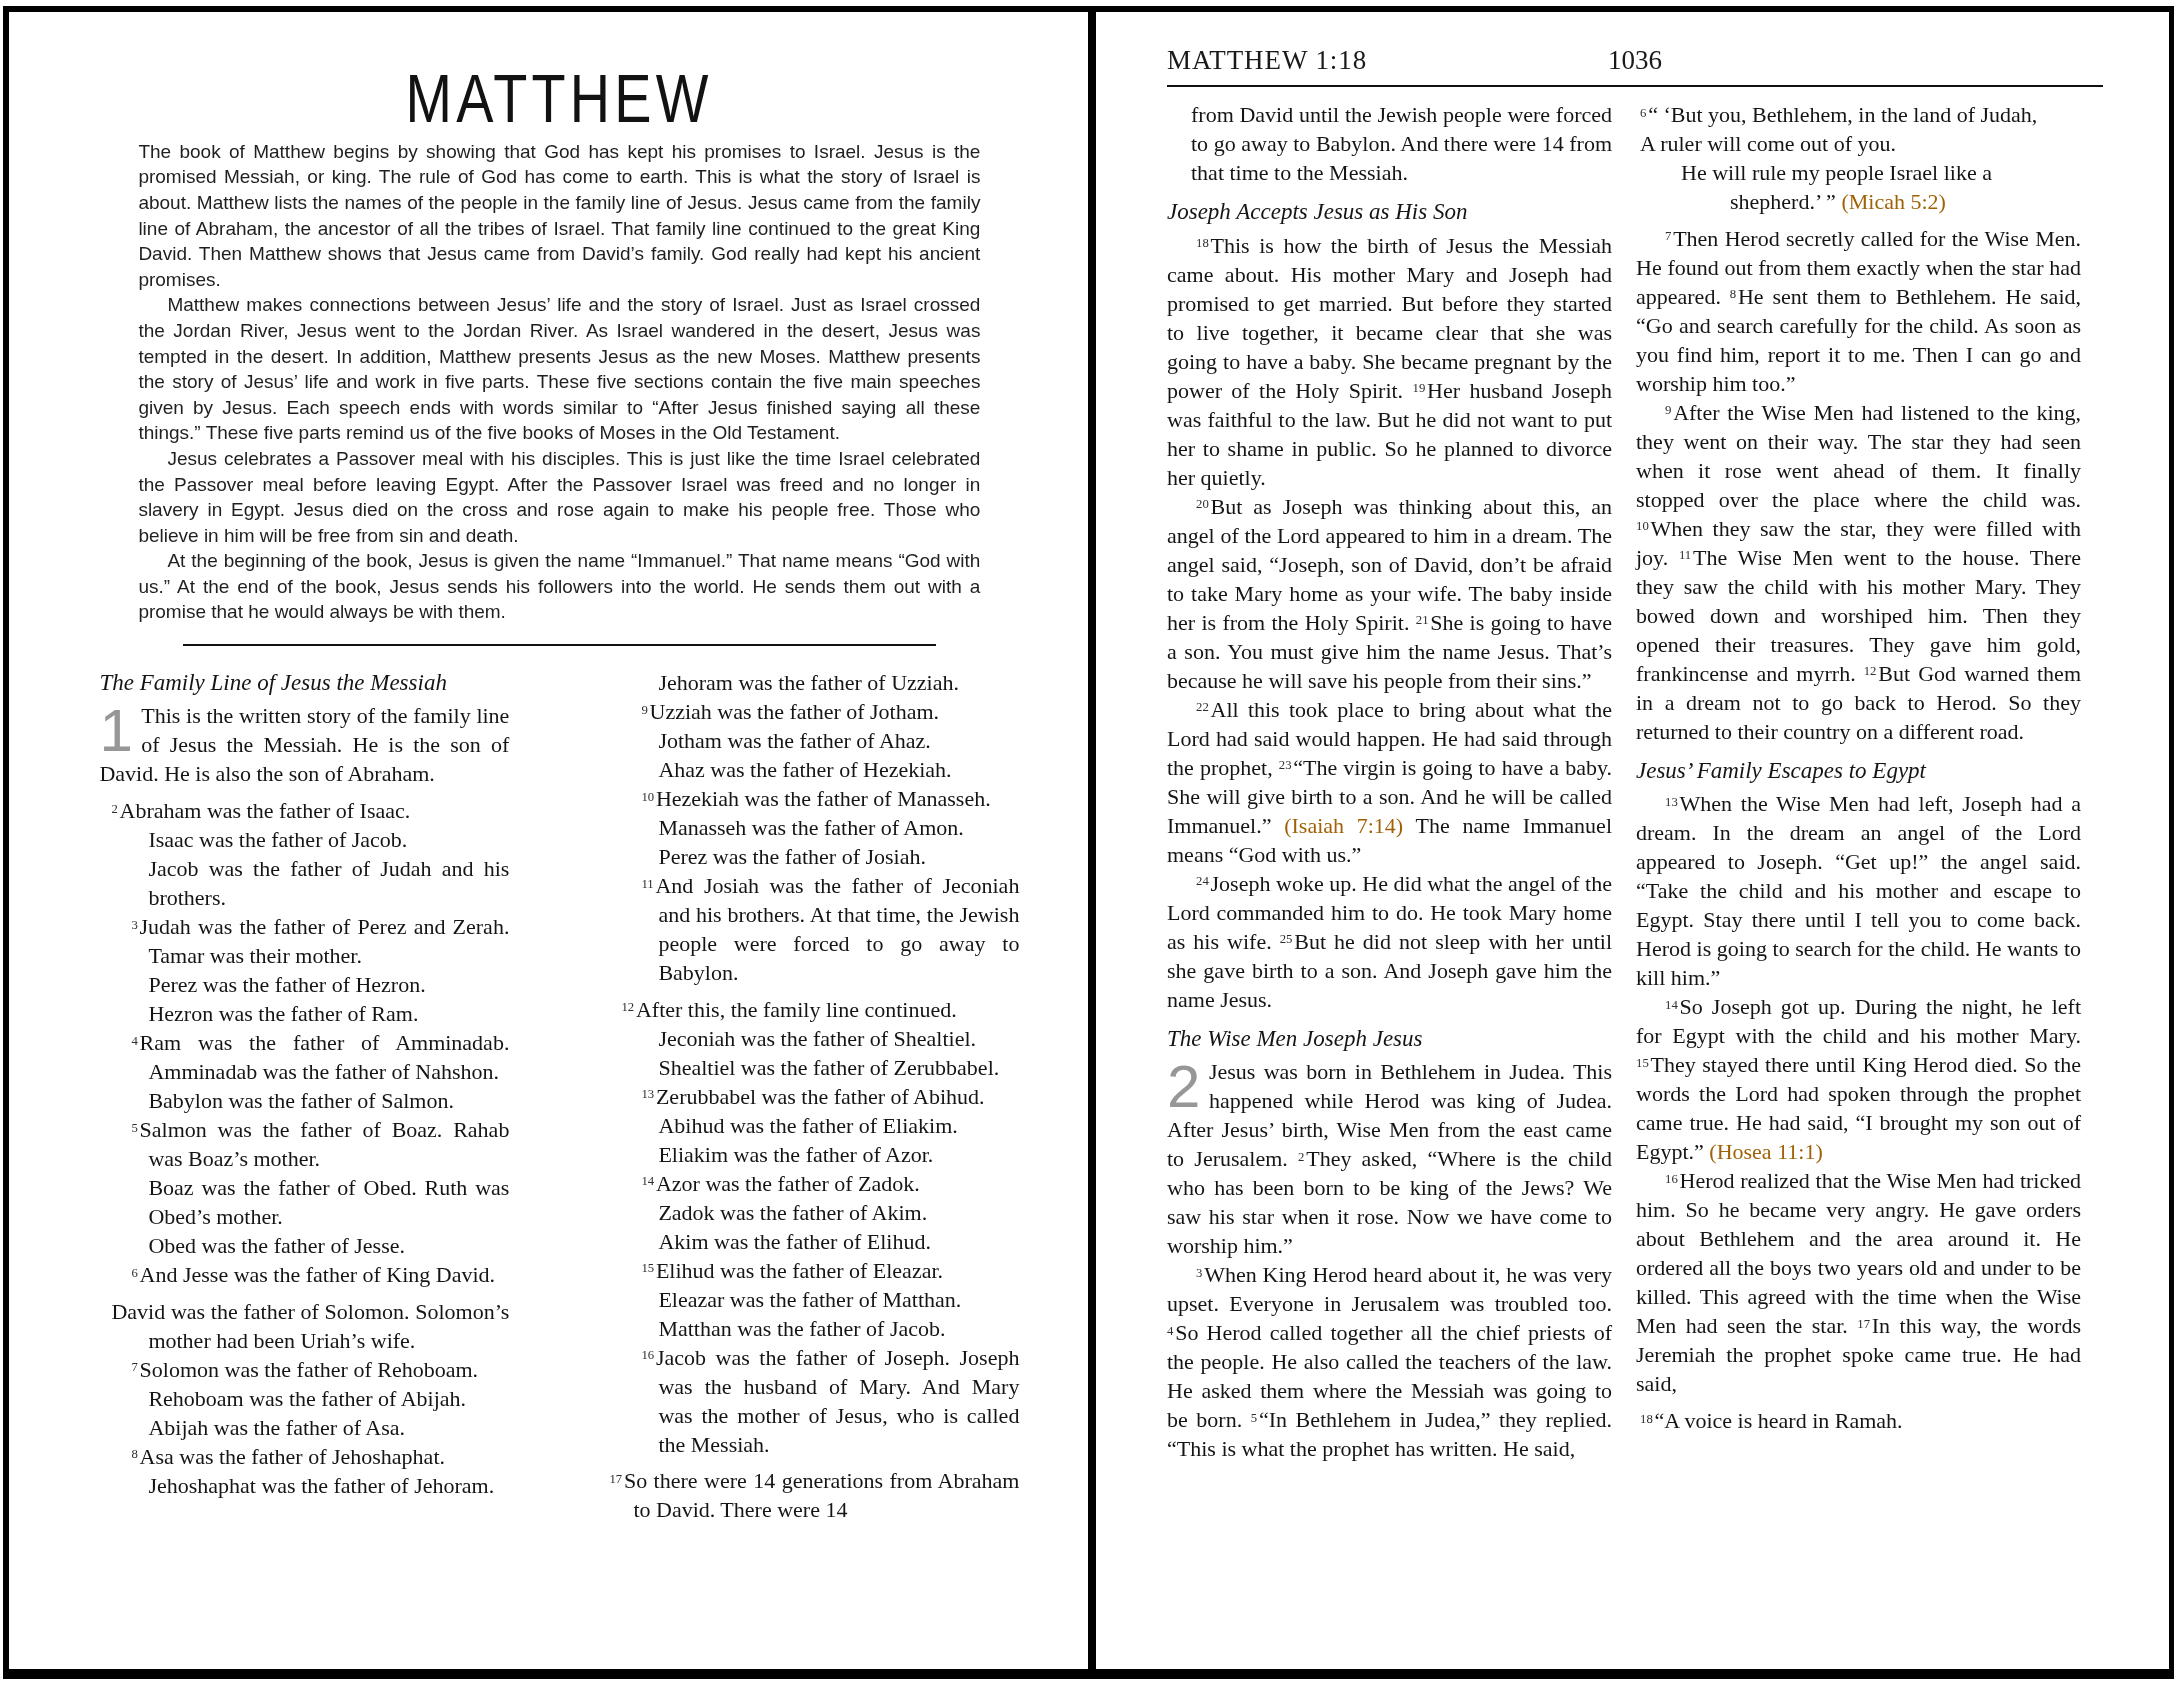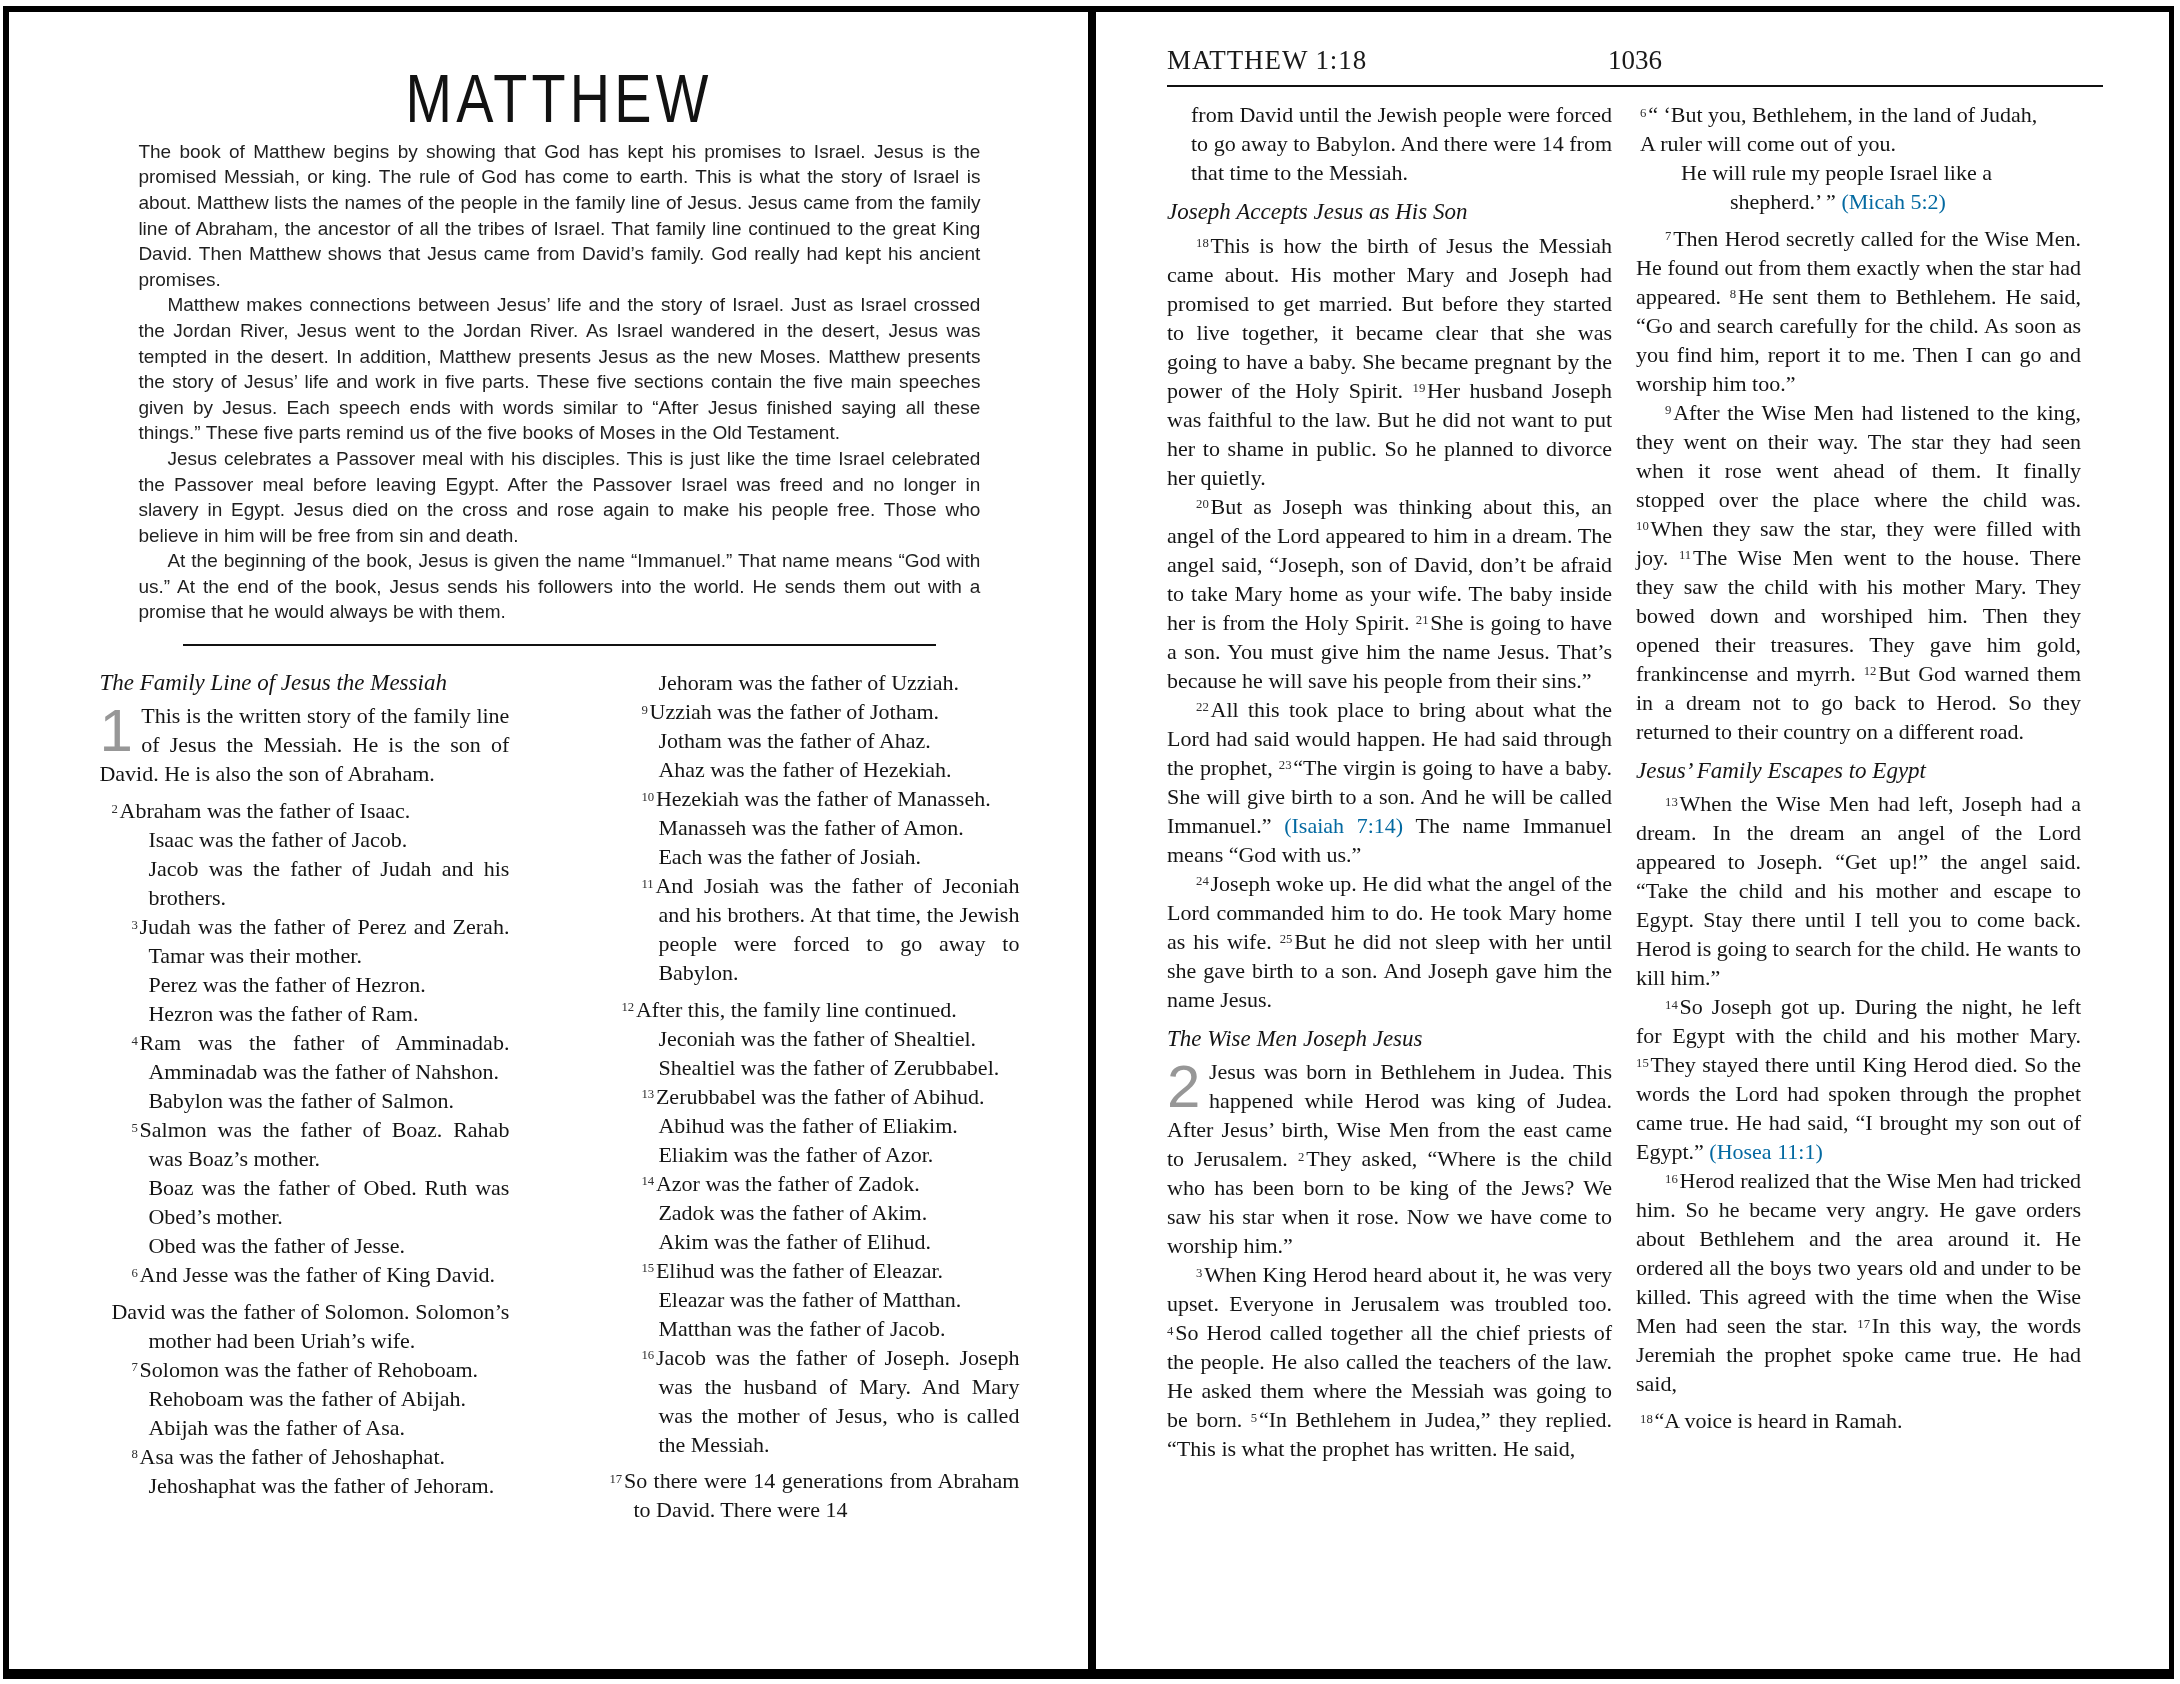--- a/index.html
+++ b/index.html
@@ -44,21 +44,21 @@
   .lines{margin:7.7px 0;}
   .ln{}
   .ln.gs{padding-left:49px;text-indent:-37px;}
   .ln.gc{padding-left:49px;text-indent:0;}
   .ln.gc > .vn:first-child{margin-left:-17px;}
   .ln.l0,.ln.l1{text-align:left;}
   .ln.l0{padding-left:94px;text-indent:-90px;}
   .ln.l1{padding-left:94px;text-indent:-49px;}
 
   .vn{font-size:0.58em;line-height:0;position:relative;top:-0.42em;margin-right:0.14em;color:#2e2e2e;}
-  .xref{color:#0369a1;}
+  .xref{color:#a16207;}
   .chapnum{float:left;font-family:"Liberation Sans",sans-serif;font-size:60px;line-height:53px;
            color:#979797;margin:2.6px 8.5px 0 0;}
   .para.chap{text-indent:0;}
 </style>
 </head>
 <body>
 
 <div class="frame"></div>
 <div class="divider"></div>
 
@@ -100,21 +100,21 @@
           </div>
         </div>
       <div class="col">
           <div class="lines">
             <div class="ln gc">Jehoram was the father of Uzziah.</div>
             <div class="ln gc"><span class="vn">9</span>Uzziah was the father of Jotham.</div>
             <div class="ln gc">Jotham was the father of Ahaz.</div>
             <div class="ln gc">Ahaz was the father of Hezekiah.</div>
             <div class="ln gc"><span class="vn">10</span>Hezekiah was the father of Manasseh.</div>
             <div class="ln gc">Manasseh was the father of Amon.</div>
-            <div class="ln gc">Each was the father of Josiah.</div>
+            <div class="ln gc">Perez was the father of Josiah.</div>
             <div class="ln gc"><span class="vn">11</span>And Josiah was the father of Jeconiah and his brothers. At that time, the Jewish people were forced to go away to Babylon.</div>
           </div>
           <div class="lines">
             <div class="ln gs"><span class="vn">12</span>After this, the family line continued.</div>
             <div class="ln gc">Jeconiah was the father of Shealtiel.</div>
             <div class="ln gc">Shealtiel was the father of Zerubbabel.</div>
             <div class="ln gc"><span class="vn">13</span>Zerubbabel was the father of Abihud.</div>
             <div class="ln gc">Abihud was the father of Eliakim.</div>
             <div class="ln gc">Eliakim was the father of Azor.</div>
             <div class="ln gc"><span class="vn">14</span>Azor was the father of Zadok.</div>

